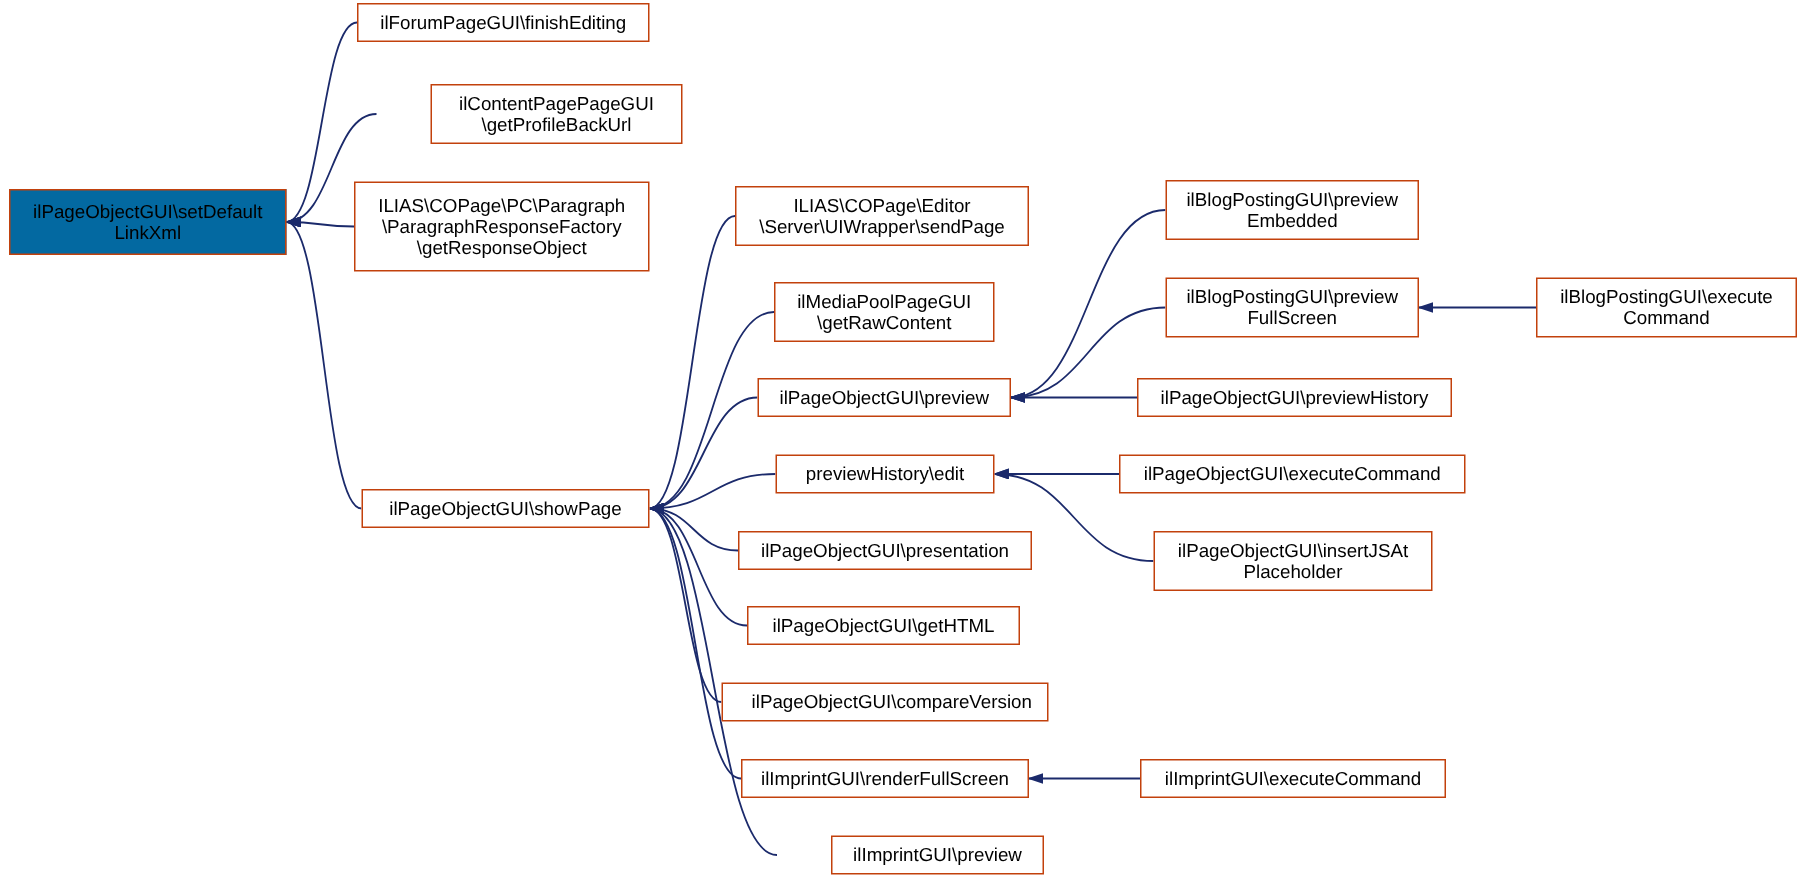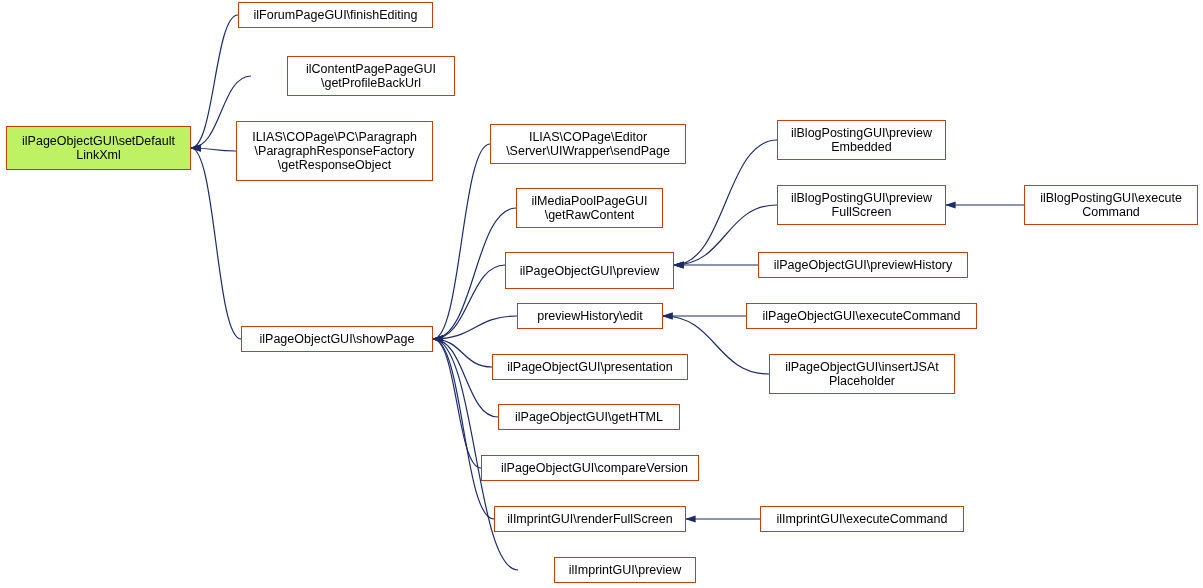--- a/index.html
+++ b/index.html
@@ -31,21 +31,21 @@
     font-size: 12.5px;
     line-height: 14px;
     display: flex;
     align-items: center;
     justify-content: center;
     text-align: center;
     white-space: pre-line;
     padding: 1px 3px;
   }
   .node.highlight {
-    background: #bef264;
+    background: #0369a1;
   }
 </style>
 </head>
 <body>
 
 <div id="canvas">
   <svg id="edges" xmlns="http://www.w3.org/2000/svg">
     <defs>
       <marker id="arrow" markerWidth="9" markerHeight="9" refX="8" refY="3" orient="auto" markerUnits="strokeWidth">
         <path d="M0,0 L9,3 L0,6 z" fill="#1b2a6b"></path>
@@ -79,21 +79,21 @@
     <div class="node" style="left: 238px; top: 2px; width: 195px; height: 26px;">ilForumPageGUI\finishEditing</div>
     <div class="node" style="left: 251px; top: 56px; width: 168px; height: 40px; margin-left: 36px;">ilContentPagePageGUI
 \getProfileBackUrl</div>
     <div class="node" style="left: 236px; top: 121px; width: 197px; height: 60px;">ILIAS\COPage\PC\Paragraph
 \ParagraphResponseFactory
 \getResponseObject</div>
     <div class="node" style="left: 490px; top: 124px; width: 196px; height: 40px;">ILIAS\COPage\Editor
 \Server\UIWrapper\sendPage</div>
     <div class="node" style="left: 516px; top: 188px; width: 147px; height: 40px;">ilMediaPoolPageGUI
 \getRawContent</div>
-    <div class="node" style="left: 505px; top: 252px; width: 169px; height: 37px;">ilPageObjectGUI\preview</div>
+    <div class="node" style="left: 505px; top: 252px; width: 169px; height: 26px;">ilPageObjectGUI\preview</div>
     <div class="node" style="left: 241px; top: 326px; width: 192px; height: 26px;">ilPageObjectGUI\showPage</div>
     <div class="node" style="left: 517px; top: 303px; width: 146px; height: 26px;">previewHistory\edit</div>
     <div class="node" style="left: 492px; top: 354px; width: 196px; height: 26px;">ilPageObjectGUI\presentation</div>
     <div class="node" style="left: 498px; top: 404px; width: 182px; height: 26px;">ilPageObjectGUI\getHTML</div>
     <div class="node" style="left: 481px; top: 455px; width: 218px; height: 26px; padding-left: 12px;">ilPageObjectGUI\compareVersion</div>
     <div class="node" style="left: 494px; top: 506px; width: 192px; height: 26px;">ilImprintGUI\renderFullScreen</div>
     <div class="node" style="left: 518px; top: 557px; width: 142px; height: 26px; margin-left: 36px;">ilImprintGUI\preview</div>
     <div class="node" style="left: 777px; top: 120px; width: 169px; height: 40px;">ilBlogPostingGUI\preview
 Embedded</div>
     <div class="node" style="left: 777px; top: 185px; width: 169px; height: 40px;">ilBlogPostingGUI\preview

